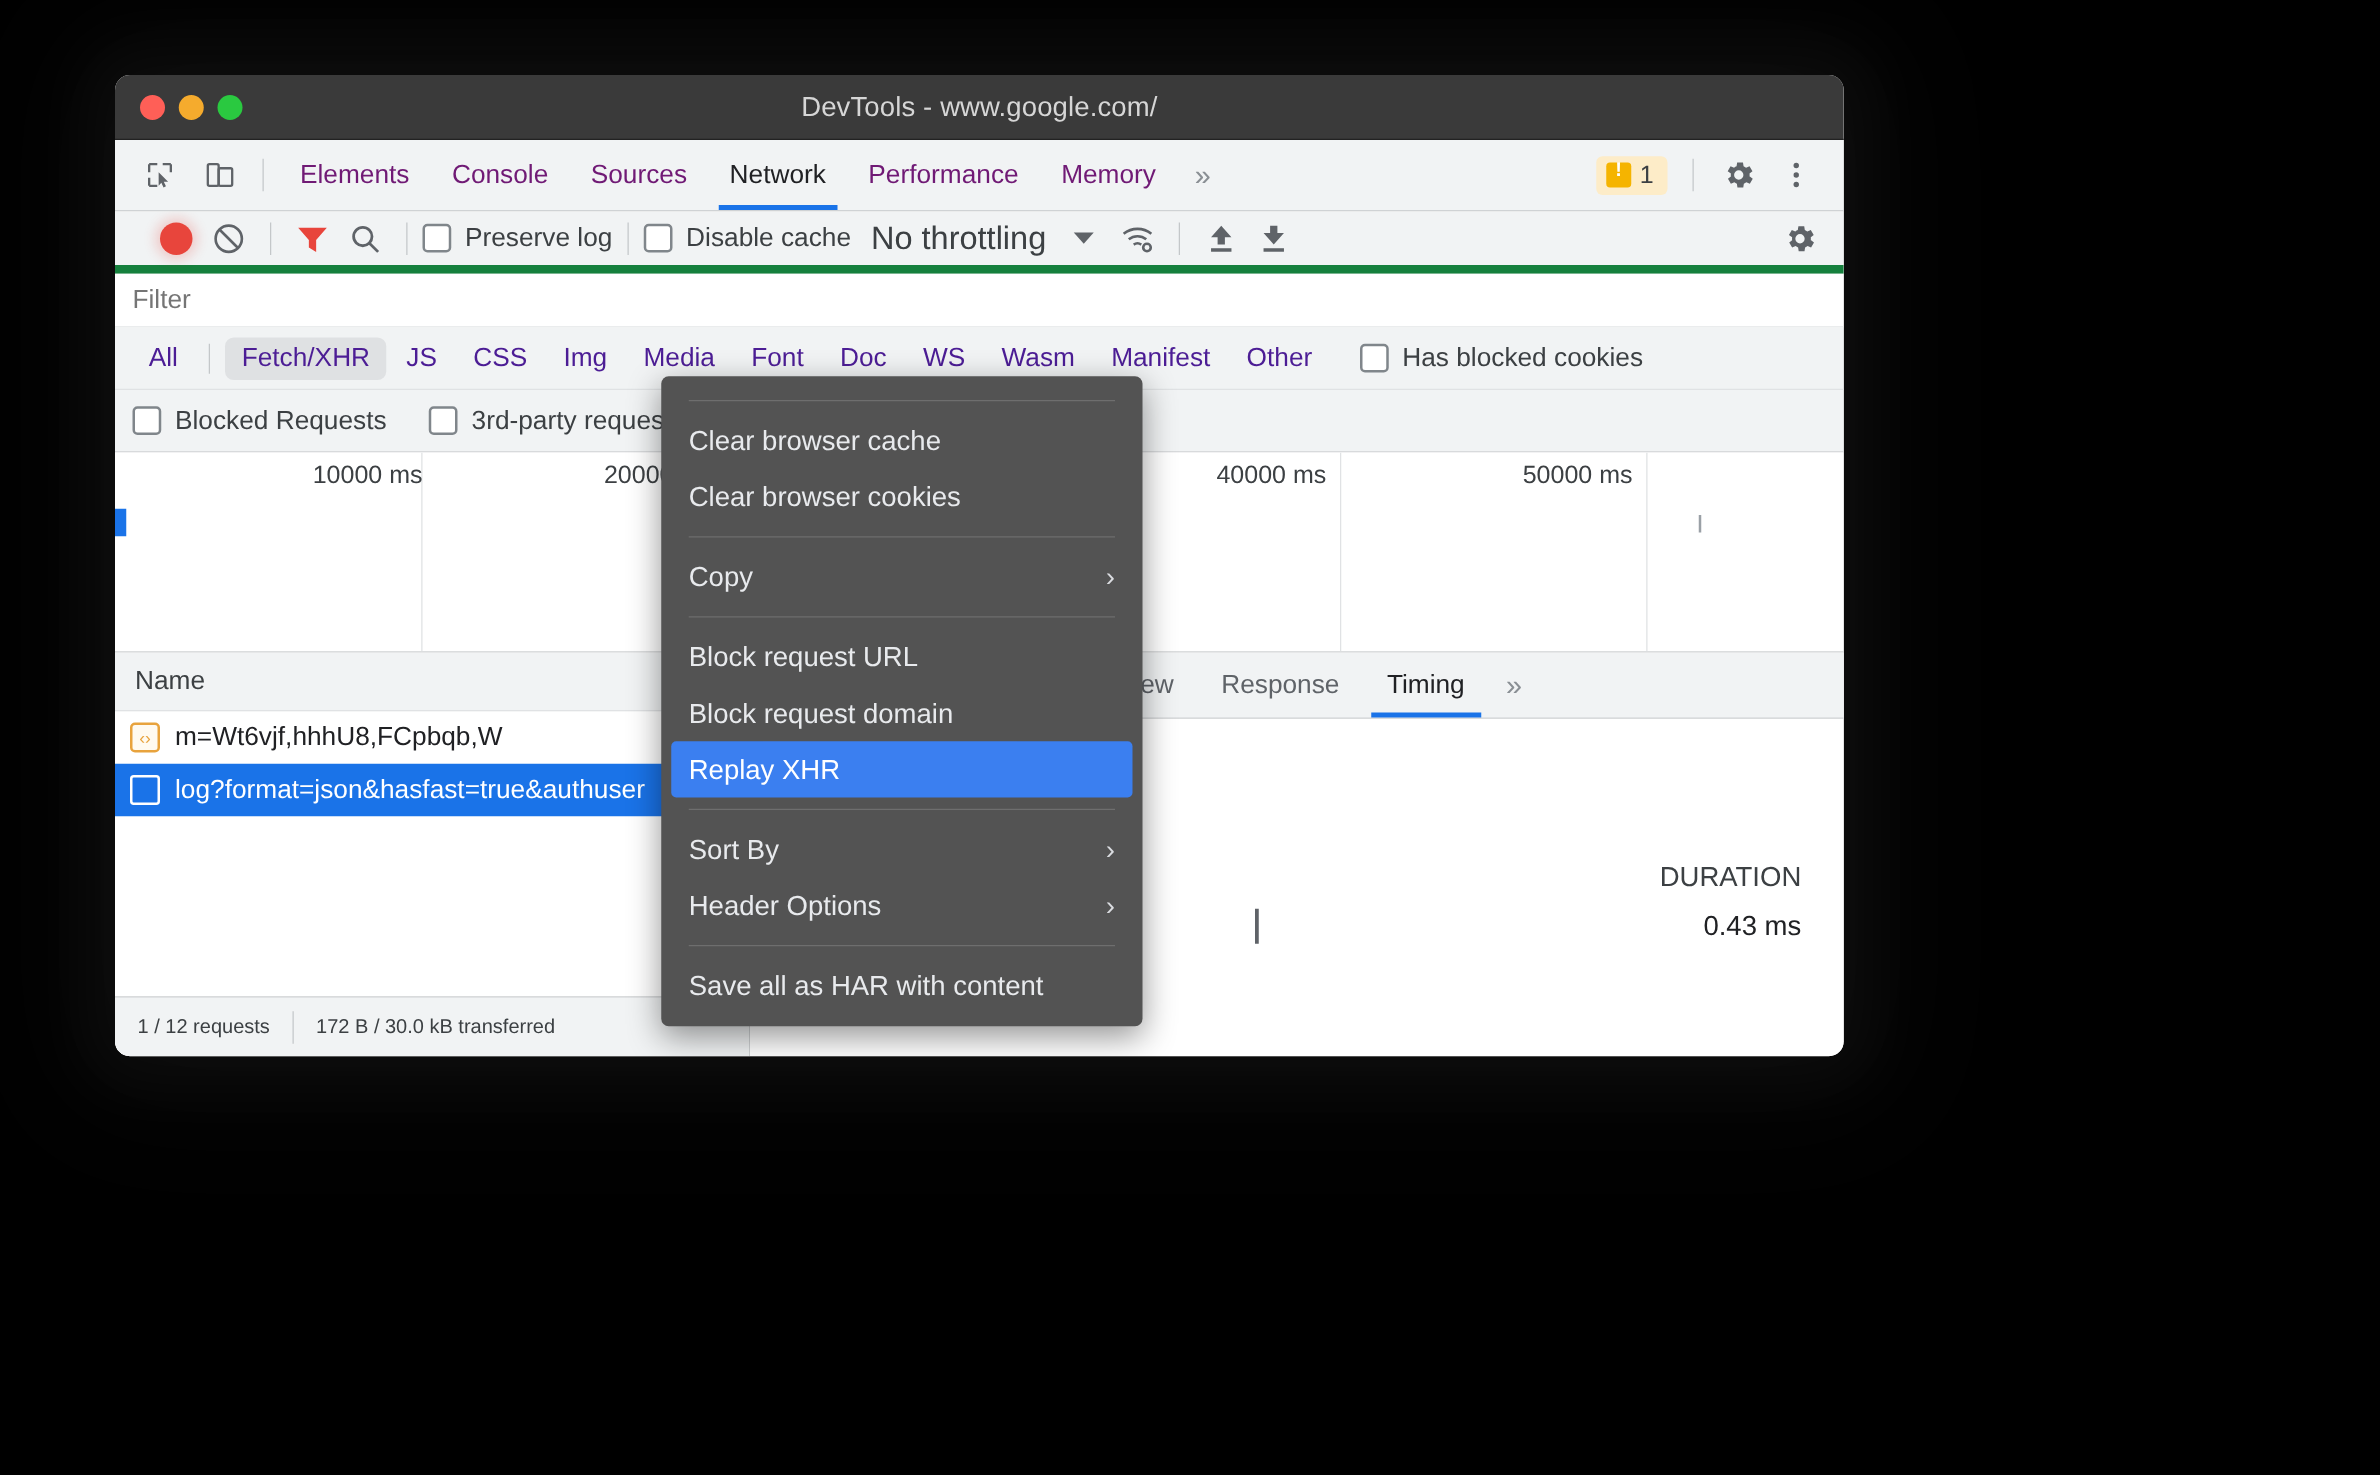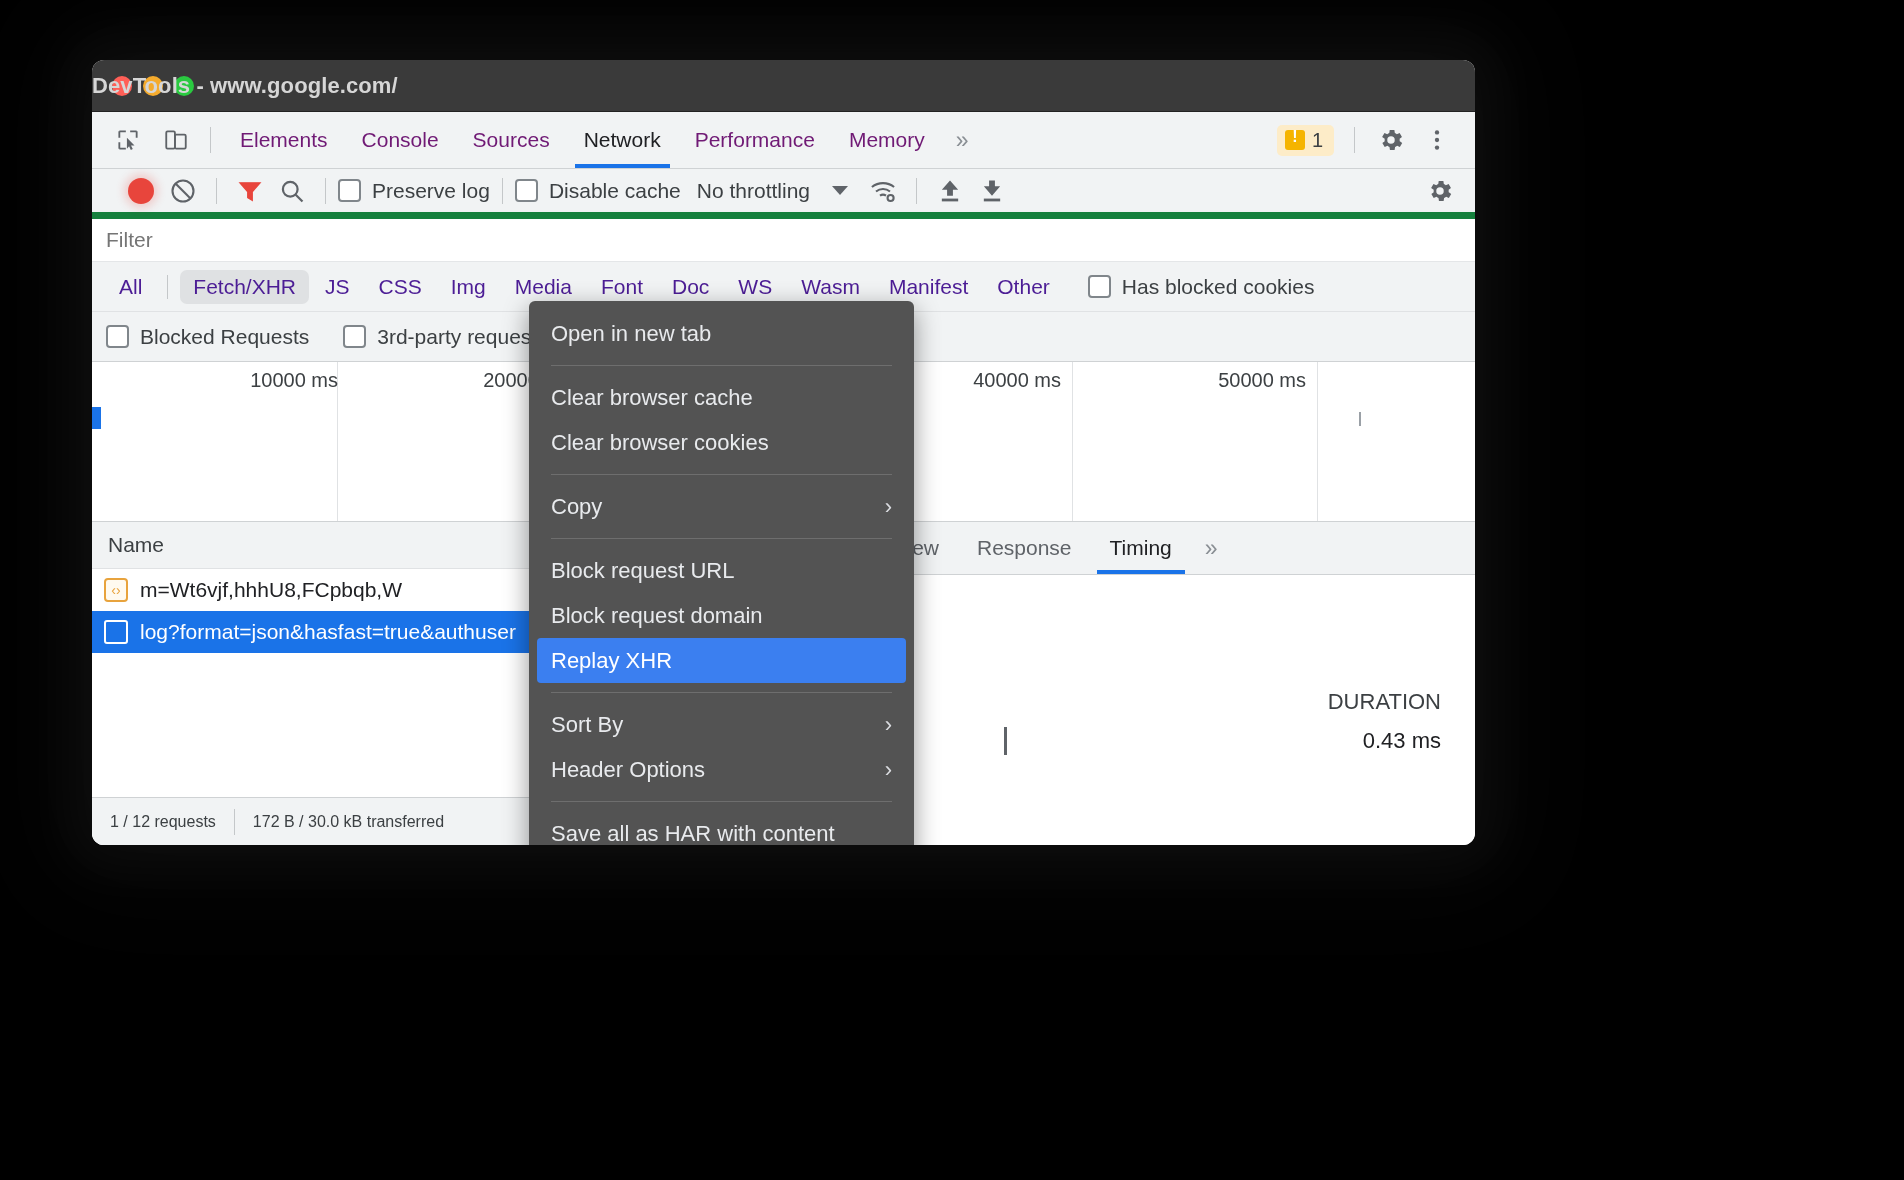--- a/index.html
+++ b/index.html
@@ -31,22 +31,22 @@
     position: relative;
     display: flex; align-items: center;
     border-bottom: 1px solid #222;
   }
   .traffic { display: flex; gap: 11px; margin-left: 20px; }
   .light { width: 20px; height: 20px; border-radius: 50%; }
   .light.red    { background: #ff5f57; }
   .light.yellow { background: #f5ab2d; }
   .light.green  { background: #2ac940; }
   #win-title {
-    position: absolute; left: 0; right: 0; text-align: left;
-    color: #d6d6d6; font-size: 22px; font-weight: bold;
+    position: absolute; left: 0; right: 0; text-align: center;
+    color: #d6d6d6; font-size: 22px; font-weight: normal;
     letter-spacing: 0.1px;
     pointer-events: none;
   }
 
   
   #tabbar {
     height: 57px; flex: 0 0 57px;
     background: #f1f3f4;
     display: flex; align-items: center;
     border-bottom: 1px solid #cfd2d4;
@@ -117,21 +117,21 @@
     width: 23px; height: 23px;
     border: 2px solid #80868b; border-radius: 4px;
     background: #fff; flex: 0 0 23px;
   }
   .chk-label {
     display: flex; align-items: center; gap: 11px;
     font-size: 21px; color: #3c4043; white-space: nowrap;
   }
   #throttle {
     display: flex; align-items: center; gap: 22px;
-    font-size: 21px; color: #3c4043; margin-left: 16px; white-space: nowrap;
+    font-size: 26px; color: #3c4043; margin-left: 16px; white-space: nowrap;
   }
   .caret { width: 0; height: 0; border-left: 8px solid transparent;
            border-right: 8px solid transparent; border-top: 9px solid #5f6368; }
   #nt-right { margin-left: auto; display: flex; align-items: center; padding-right: 14px; }
 
   
   #filter-row {
     height: 43px; flex: 0 0 43px;
     background: #fff;
     display: flex; align-items: center;
@@ -520,21 +520,20 @@
           <span class="track">
             <span class="tickbar" style="left:48px"></span>
           </span>
           <span class="val">0.43 ms</span>
         </div>
       </div>
     </div>
   </div>
 
   <div id="ctxmenu">
-    <div class="mi">Open in new tab</div>
     <div class="msep"></div>
     <div class="mi">Clear browser cache</div>
     <div class="mi">Clear browser cookies</div>
     <div class="msep"></div>
     <div class="mi">
       <span>Copy</span>
       <span class="sub">›</span>
     </div>
     <div class="msep"></div>
     <div class="mi">Block request URL</div>

